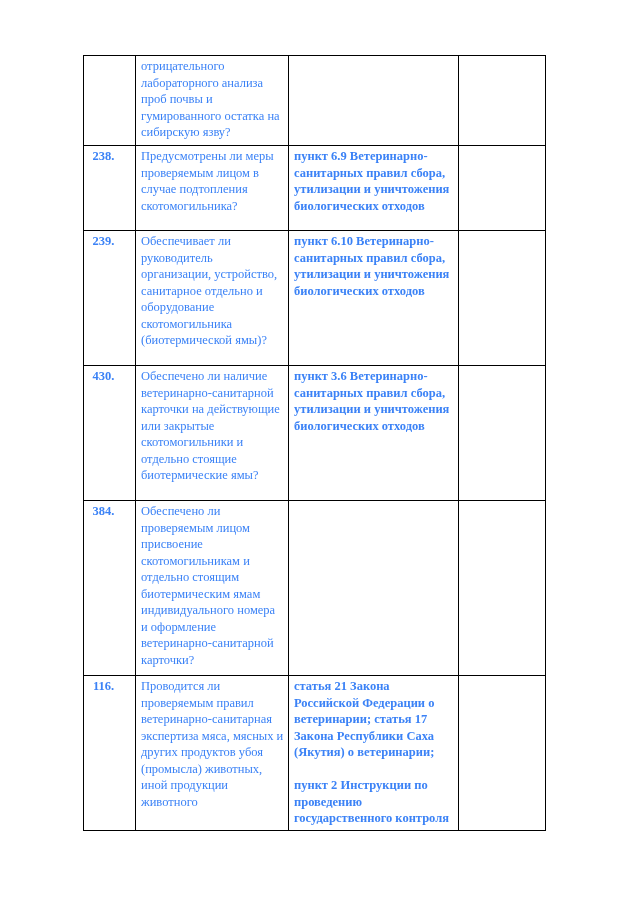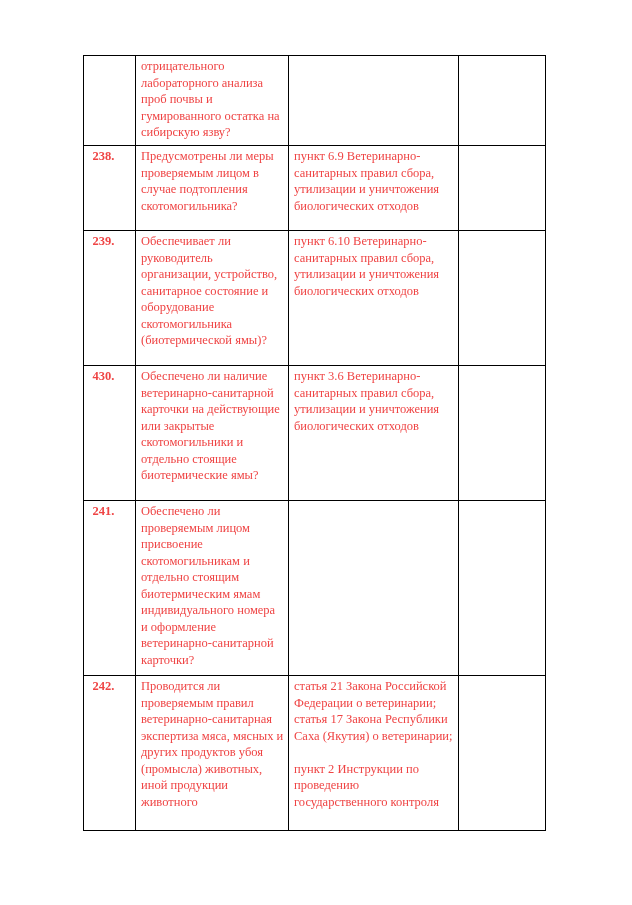--- a/index.html
+++ b/index.html
@@ -6,21 +6,21 @@
     margin: 0;
     padding: 0;
     background: #ffffff;
   }
   .page {
     position: relative;
     width: 632px;
     height: 905px;
     background: #ffffff;
     font-family: "Liberation Serif", "DejaVu Serif", serif;
-    color: #ef4444;
+    color: #3b82f6;
   }
   .doc-table {
     position: absolute;
     left: 83px;
     top: 55px;
     width: 462px;
     border-collapse: collapse;
     table-layout: fixed;
   }
   .doc-table td {
@@ -40,20 +40,21 @@
     text-align: center;
     padding-left: 2px;
     padding-right: 14px;
   }
   td.question {
     text-align: left;
   }
   td.reference {
     text-align: left;
     white-space: pre-line;
+    font-weight: bold;
   }
   td.notes {
     text-align: left;
   }
   tr.r0 { height: 90px;  }
   tr.r1 { height: 85px;  }
   tr.r2 { height: 135px; }
   tr.r3 { height: 135px; }
   tr.r4 { height: 175px; }
   tr.r5 { height: 155px; }
@@ -77,38 +78,38 @@
         <td class="notes"></td>
       </tr>
       <tr class="r1">
         <td class="num">238.</td>
         <td class="question">Предусмотрены ли меры проверяемым лицом в случае подтопления скотомогильника?</td>
         <td class="reference">пункт 6.9 Ветеринарно-санитарных правил сбора, утилизации и уничтожения биологических отходов</td>
         <td class="notes"></td>
       </tr>
       <tr class="r2">
         <td class="num">239.</td>
-        <td class="question">Обеспечивает ли руководитель организации, устройство, санитарное состояние и оборудование скотомогильника (биотермической ямы)?</td>
+        <td class="question">Обеспечивает ли руководитель организации, устройство, санитарное отдельно и оборудование скотомогильника (биотермической ямы)?</td>
         <td class="reference">пункт 6.10 Ветеринарно-санитарных правил сбора, утилизации и уничтожения биологических отходов</td>
         <td class="notes"></td>
       </tr>
       <tr class="r3">
         <td class="num">430.</td>
         <td class="question">Обеспечено ли наличие ветеринарно-санитарной карточки на действующие или закрытые скотомогильники и отдельно стоящие биотермические ямы?</td>
         <td class="reference">пункт 3.6 Ветеринарно-санитарных правил сбора, утилизации и уничтожения биологических отходов</td>
         <td class="notes"></td>
       </tr>
       <tr class="r4">
-        <td class="num">241.</td>
+        <td class="num">384.</td>
         <td class="question">Обеспечено ли проверяемым лицом присвоение скотомогильникам и отдельно стоящим биотермическим ямам индивидуального номера и оформление ветеринарно-санитарной карточки?</td>
         <td class="reference"></td>
         <td class="notes"></td>
       </tr>
       <tr class="r5">
-        <td class="num">242.</td>
+        <td class="num">116.</td>
         <td class="question">Проводится ли проверяемым правил ветеринарно-санитарная экспертиза мяса, мясных и других продуктов убоя (промысла) животных, иной продукции животного</td>
         <td class="reference">статья 21 Закона Российской Федерации о ветеринарии; статья 17 Закона Республики Саха (Якутия) о ветеринарии;
 
 пункт 2 Инструкции по проведению государственного контроля</td>
         <td class="notes"></td>
       </tr>
     </tbody>
   </table>
 </div>
 

